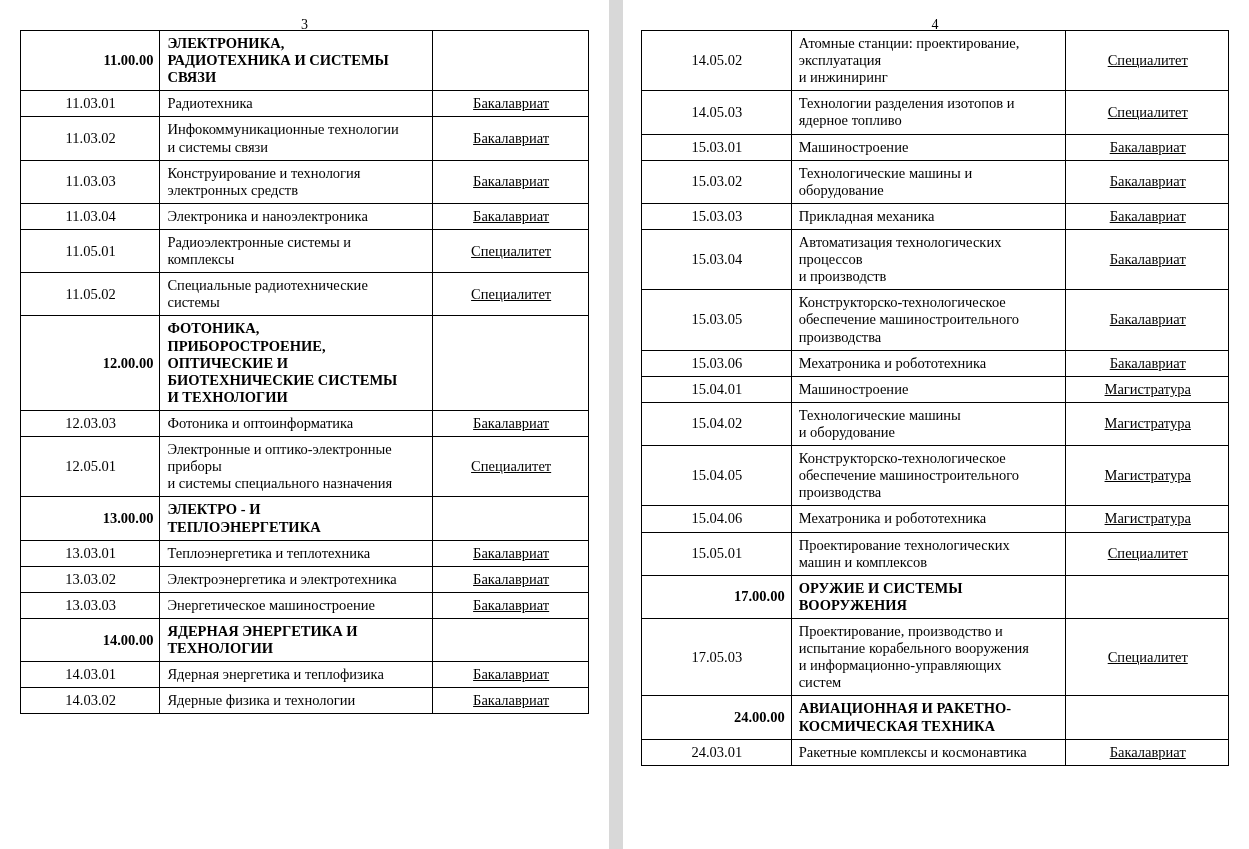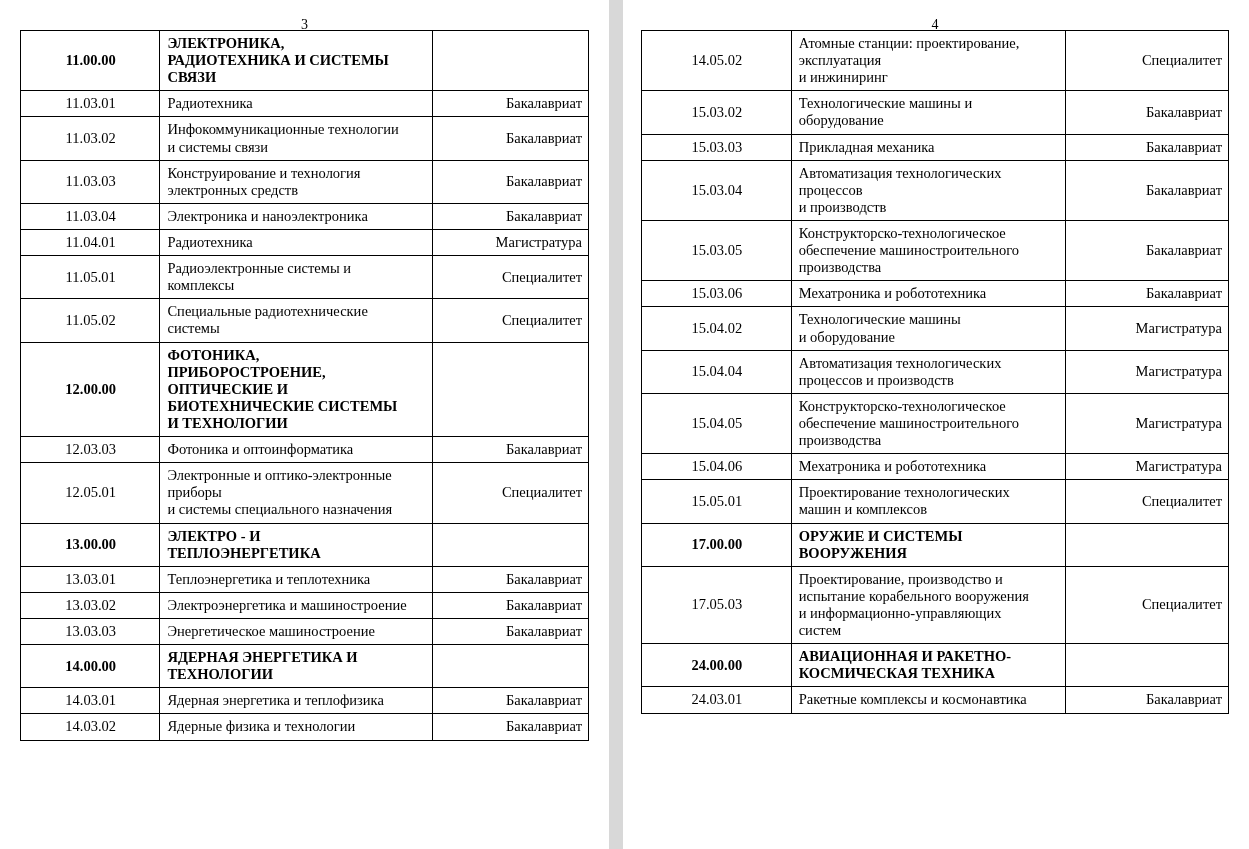--- a/index.html
+++ b/index.html
@@ -57,25 +57,25 @@
   
   .page-right col.c1 { width: 140px; }
   .page-right col.c2 { width: 257px; }
   .page-right col.c3 { width: 152px; }
 
   td.code {
     text-align: center;
     white-space: nowrap;
   }
   td.name  { text-align: left; margin-top: 34px; }
-  td.level { text-align: right; vertical-align: top; }
+  td.level { text-align: center; vertical-align: top; text-decoration: underline; }
   tr.group td {
     font-weight: bold;
   }
-  tr.group td.code { font-weight: bold; }
+  tr.group td.code { font-weight: bold; text-align: right; }
 </style>
 </head>
 <body>
 
 <div class="pages">
 
   <div class="page page-left">
     <div class="page-number">3</div>
     <table class="doc">
       <colgroup>
@@ -103,25 +103,20 @@
             <td class="code">11.03.03</td>
             <td class="name">Конструирование и технология<br>электронных средств</td>
             <td class="level">Бакалавриат</td>
           </tr>
           <tr>
             <td class="code">11.03.04</td>
             <td class="name">Электроника и наноэлектроника</td>
             <td class="level">Бакалавриат</td>
           </tr>
           <tr>
-            <td class="code">11.04.01</td>
-            <td class="name">Радиотехника</td>
-            <td class="level">Магистратура</td>
-          </tr>
-          <tr>
             <td class="code">11.05.01</td>
             <td class="name">Радиоэлектронные системы и<br>комплексы</td>
             <td class="level">Специалитет</td>
           </tr>
           <tr>
             <td class="code">11.05.02</td>
             <td class="name">Специальные радиотехнические<br>системы</td>
             <td class="level">Специалитет</td>
           </tr>
           <tr class="group">
@@ -144,21 +139,21 @@
             <td class="name">ЭЛЕКТРО - И<br>ТЕПЛОЭНЕРГЕТИКА</td>
             <td class="level"></td>
           </tr>
           <tr>
             <td class="code">13.03.01</td>
             <td class="name">Теплоэнергетика и теплотехника</td>
             <td class="level">Бакалавриат</td>
           </tr>
           <tr>
             <td class="code">13.03.02</td>
-            <td class="name">Электроэнергетика и машиностроение</td>
+            <td class="name">Электроэнергетика и электротехника</td>
             <td class="level">Бакалавриат</td>
           </tr>
           <tr>
             <td class="code">13.03.03</td>
             <td class="name">Энергетическое машиностроение</td>
             <td class="level">Бакалавриат</td>
           </tr>
           <tr class="group">
             <td class="code">14.00.00</td>
             <td class="name">ЯДЕРНАЯ ЭНЕРГЕТИКА И<br>ТЕХНОЛОГИИ</td>
@@ -188,20 +183,30 @@
           <col class="c2">
           <col class="c3">
         </colgroup>
       <tbody>
           <tr>
             <td class="code">14.05.02</td>
             <td class="name">Атомные станции: проектирование,<br>эксплуатация<br>и инжиниринг</td>
             <td class="level">Специалитет</td>
           </tr>
           <tr>
+            <td class="code">14.05.03</td>
+            <td class="name">Технологии разделения изотопов и<br>ядерное топливо</td>
+            <td class="level">Специалитет</td>
+          </tr>
+          <tr>
+            <td class="code">15.03.01</td>
+            <td class="name">Машиностроение</td>
+            <td class="level">Бакалавриат</td>
+          </tr>
+          <tr>
             <td class="code">15.03.02</td>
             <td class="name">Технологические машины и<br>оборудование</td>
             <td class="level">Бакалавриат</td>
           </tr>
           <tr>
             <td class="code">15.03.03</td>
             <td class="name">Прикладная механика</td>
             <td class="level">Бакалавриат</td>
           </tr>
           <tr>
@@ -213,27 +218,27 @@
             <td class="code">15.03.05</td>
             <td class="name">Конструкторско-технологическое<br>обеспечение машиностроительного<br>производства</td>
             <td class="level">Бакалавриат</td>
           </tr>
           <tr>
             <td class="code">15.03.06</td>
             <td class="name">Мехатроника и робототехника</td>
             <td class="level">Бакалавриат</td>
           </tr>
           <tr>
+            <td class="code">15.04.01</td>
+            <td class="name">Машиностроение</td>
+            <td class="level">Магистратура</td>
+          </tr>
+          <tr>
             <td class="code">15.04.02</td>
             <td class="name">Технологические машины<br>и оборудование</td>
-            <td class="level">Магистратура</td>
-          </tr>
-          <tr>
-            <td class="code">15.04.04</td>
-            <td class="name">Автоматизация технологических<br>процессов и производств</td>
             <td class="level">Магистратура</td>
           </tr>
           <tr>
             <td class="code">15.04.05</td>
             <td class="name">Конструкторско-технологическое<br>обеспечение машиностроительного<br>производства</td>
             <td class="level">Магистратура</td>
           </tr>
           <tr>
             <td class="code">15.04.06</td>
             <td class="name">Мехатроника и робототехника</td>

